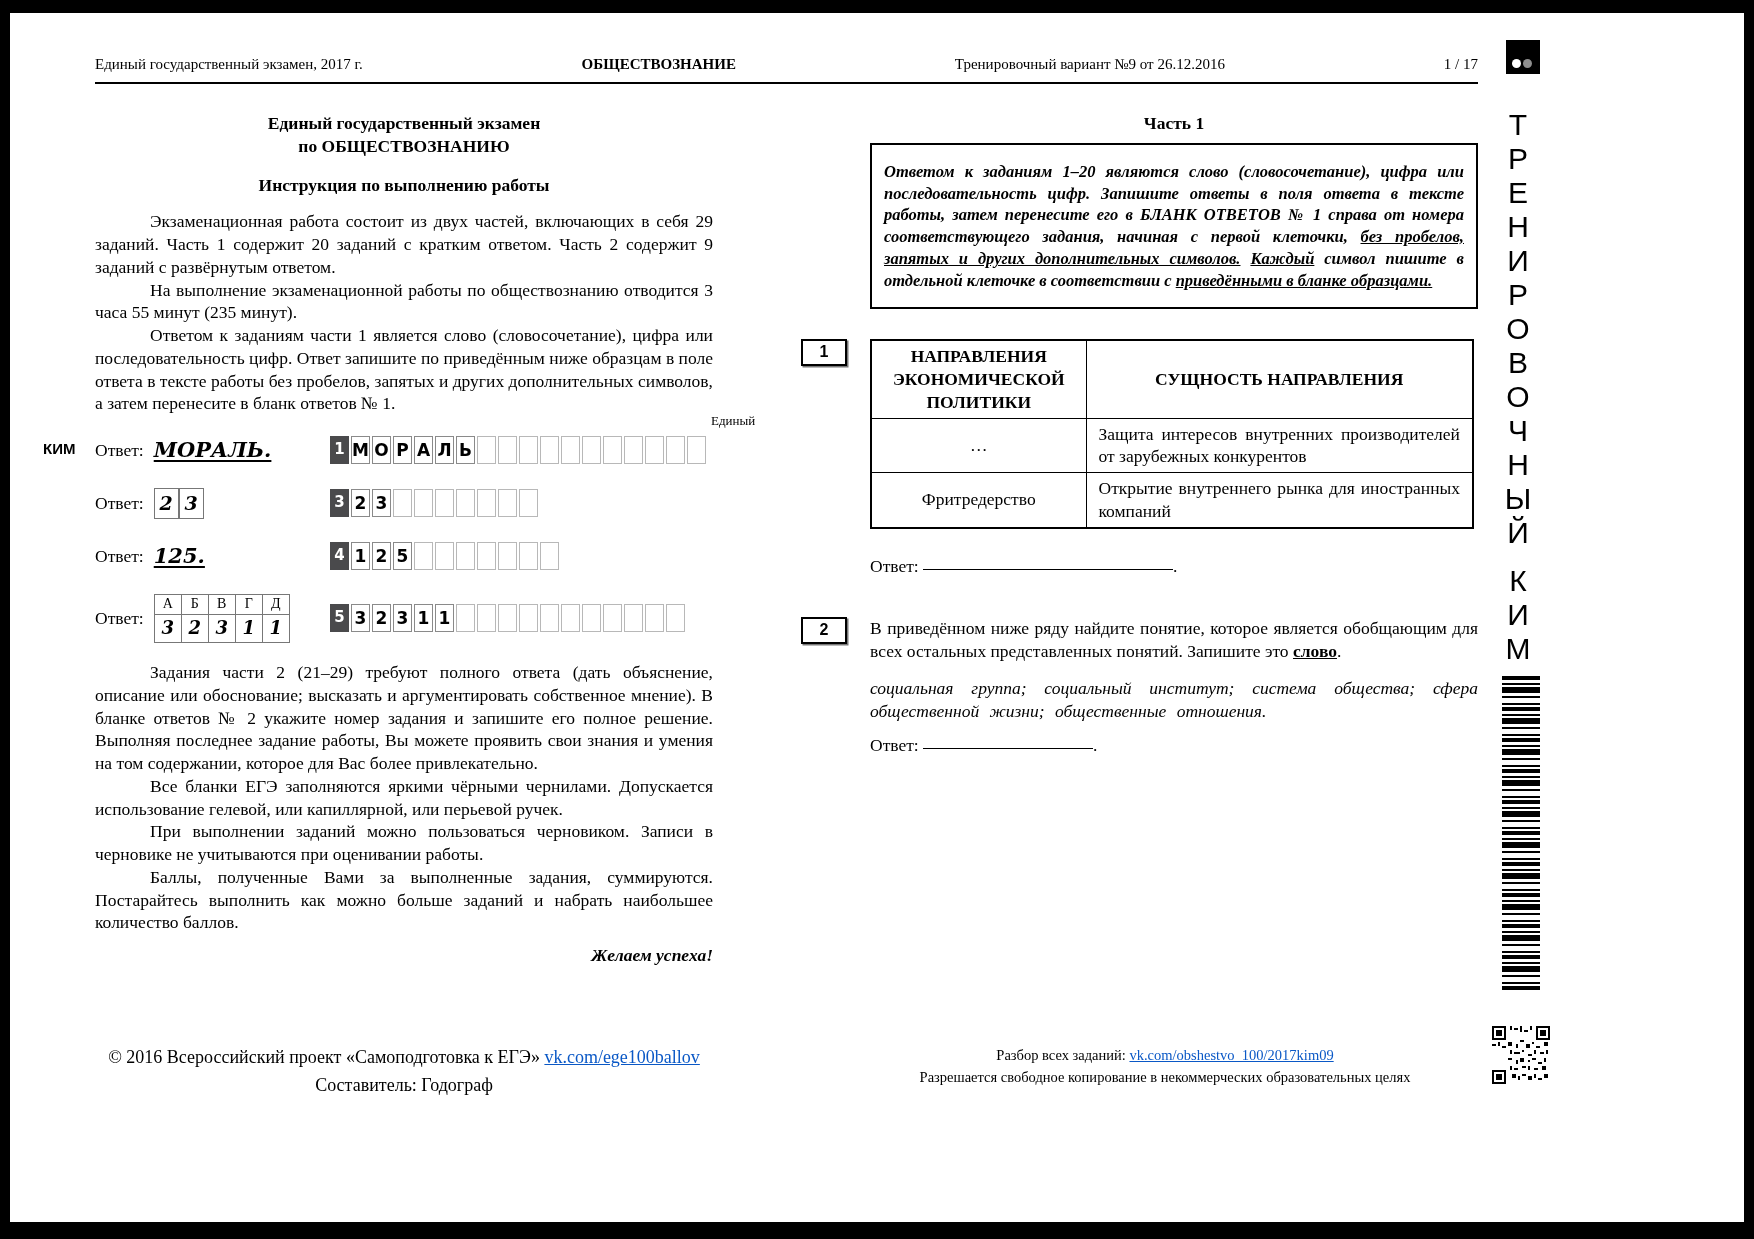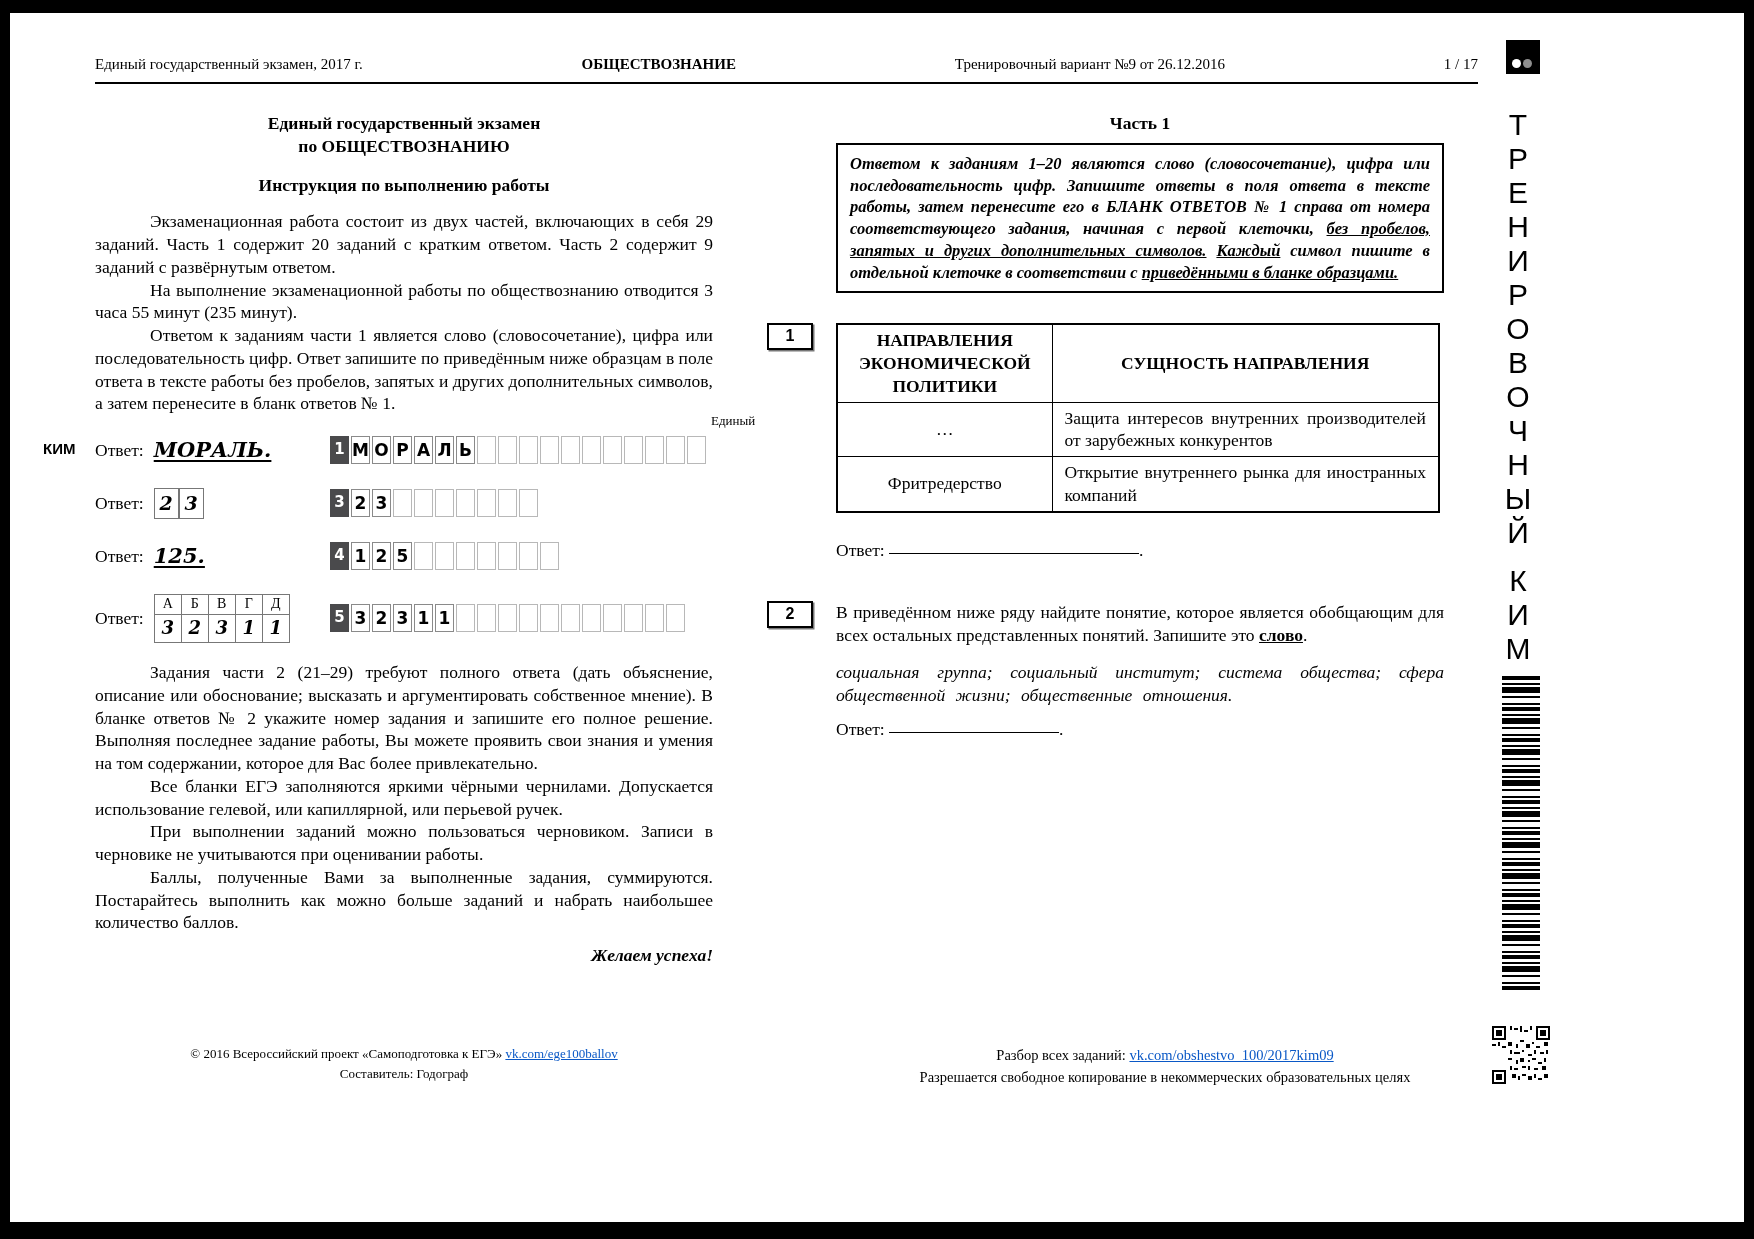--- a/index.html
+++ b/index.html
@@ -63,23 +63,23 @@
            justify-content:center; font-family:"DejaVu Serif",serif; font-style:italic;
            font-weight:bold; font-size:19px; }
   .mini-table { border-collapse:collapse; }
   .mini-table td { border:1px solid #777; width:27px; text-align:center; }
   .mini-table tr.hdr  td { height:20px; font-size:14px; }
   .mini-table tr.vals td { height:28px; font-family:"DejaVu Serif",serif; font-style:italic;
                            font-weight:bold; font-size:18px; }
   .wish { text-align:right; font-weight:bold; font-style:italic; margin-top:10px; }
 
   
-  .col-right { position:absolute; left:761px; top:112px; width:683px; font-size:17.5px; line-height:1.3; }
+  .col-right { position:absolute; left:795px; top:112px; width:683px; font-size:17.5px; line-height:1.3; }
   .part-head { margin-left:75px; text-align:center; font-weight:bold; margin-bottom:8px; }
-  .rules { margin-left:75px; border:2px solid #000; padding:8px 12px; font-weight:bold;
+  .rules { margin-left:75px; border:2px solid #000; padding:16px 12px; font-weight:bold;
            font-style:italic; text-align:justify; font-size:16.5px; line-height:1.32; }
   .seg-u { text-decoration:underline; }
   .seg-b { font-weight:bold; }
   .q { position:relative; margin-top:30px; }
   .q.q2 { margin-top:40px; }
   .qnum { position:absolute; left:6px; top:0; width:46px; height:27px; border:2px solid #000;
           box-shadow:1.5px 1.5px 0 #777; display:flex; align-items:center; justify-content:center;
           font-weight:bold; font-size:16px; font-family:"Liberation Sans",sans-serif; }
   .qbody { margin-left:75px; text-align:justify; }
   .qtable { border-collapse:collapse; margin:14px 0 0 75px; width:604px; border:2px solid #000; }
@@ -89,21 +89,21 @@
   .qtable td.c2 { text-align:justify; }
   .answer-line { margin:26px 0 0 75px; }
   .blank { display:inline-block; border-bottom:1.5px solid #000; margin-bottom:2px; }
   .blank.w250 { width:250px; }
   .blank.w170 { width:170px; }
   .qlist { margin:14px 0 0 75px; font-style:italic; text-align:justify; word-spacing:6px; }
   .q .answer-line.tight { margin-top:12px; }
 
   
   .footer-left  { position:absolute; left:95px;  top:1044px; width:618px; text-align:center;
-                  font-size:13px; line-height:1.55; }
+                  font-size:18px; line-height:1.55; }
   .footer-right { position:absolute; left:850px; top:1044px; width:630px; text-align:center;
                   font-size:14.5px; line-height:1.55; }
   a.link { color:#0a58c6; text-decoration:underline; cursor:pointer; }
 </style>
 </head>
 <body>
 
 <div class="bar top"></div>
 <div class="bar bottom"></div>
 <div class="bar left"></div>

